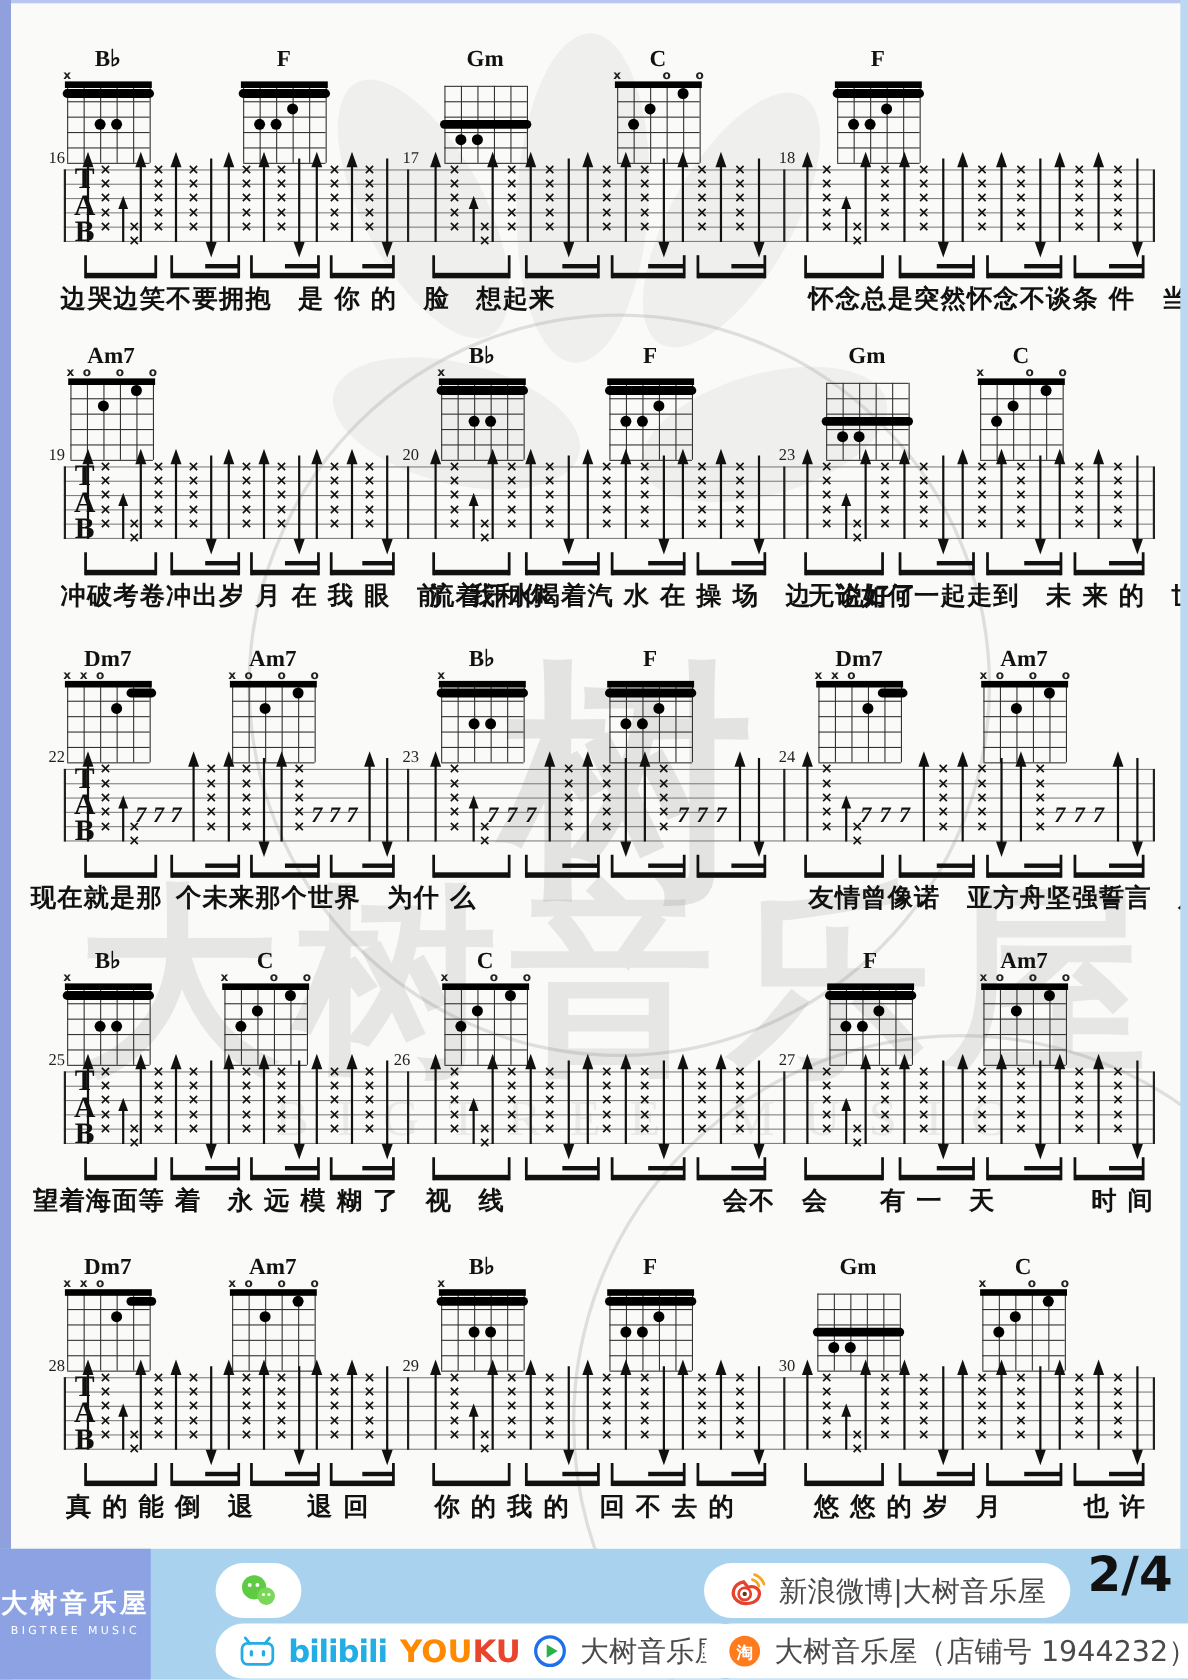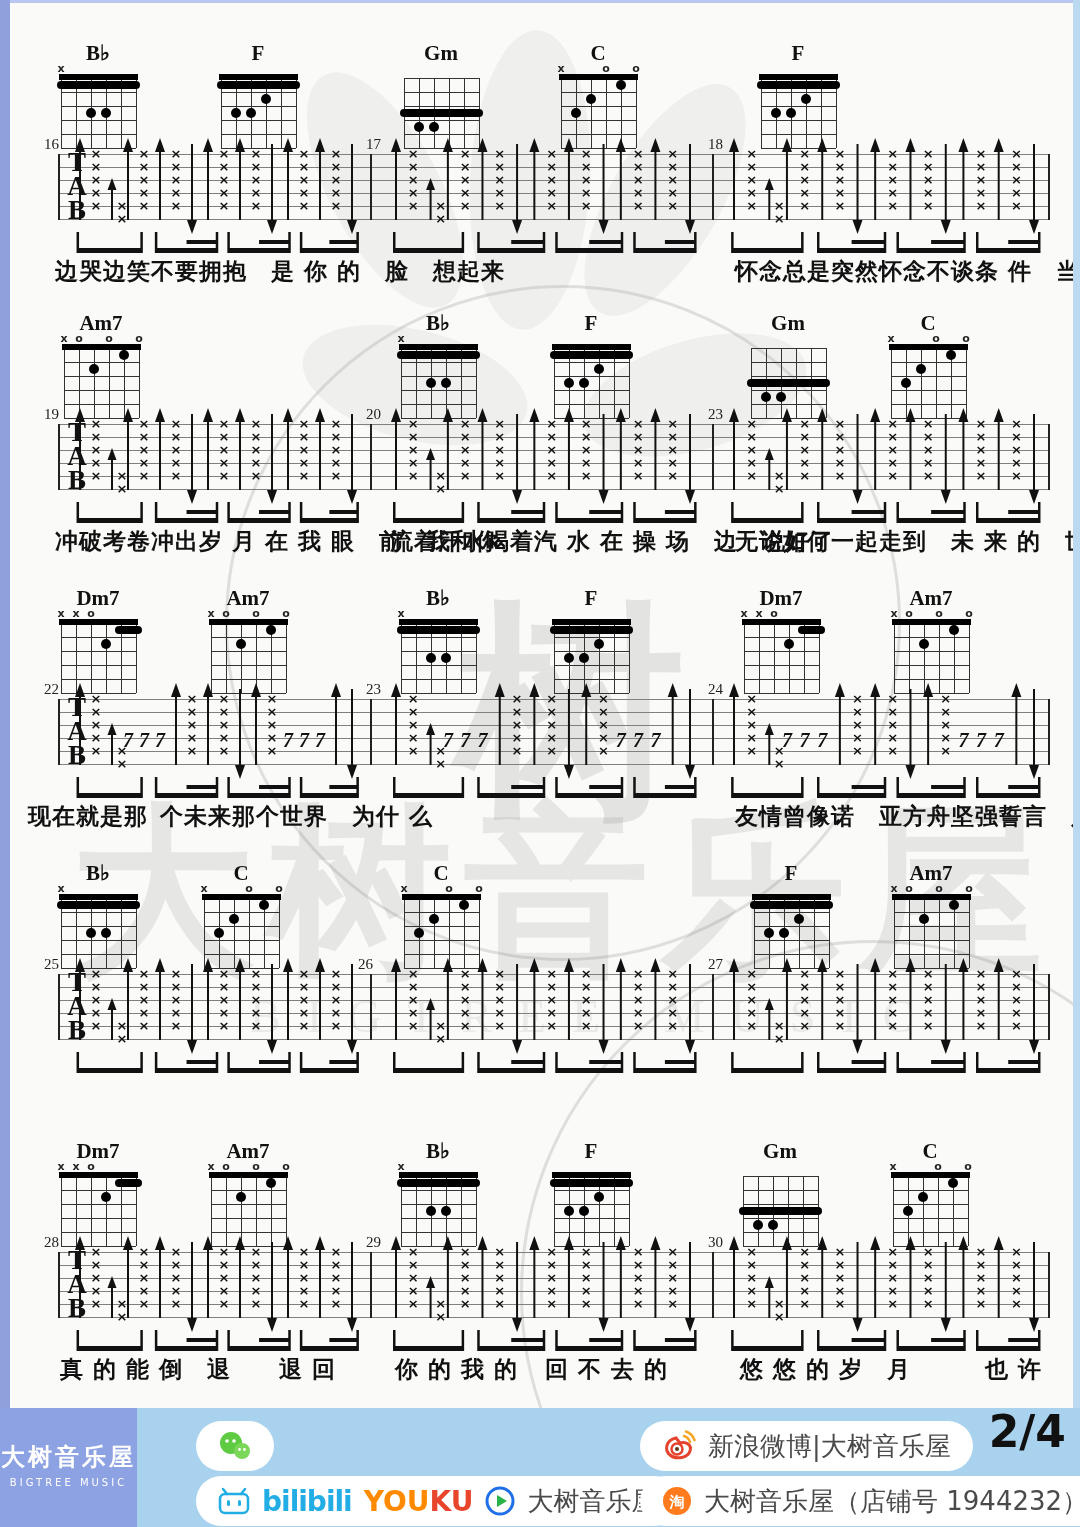--- a/index.html
+++ b/index.html
@@ -1496,20 +1496,26 @@
             <line x1="171.72" y1="96" x2="171.72" y2="117" stroke="#111" stroke-width="2.5"></line>
           <line x1="238.5" y1="96" x2="238.5" y2="117" stroke="#111" stroke-width="2.5"></line>
           <rect x="171.72" y="112" width="66.78" height="5" fill="#111"></rect>
             <rect x="205.11" y="104" width="33.39" height="4" fill="#111"></rect>
             <line x1="251.22" y1="96" x2="251.22" y2="117" stroke="#111" stroke-width="2.5"></line>
           <line x1="313.23" y1="96" x2="313.23" y2="117" stroke="#111" stroke-width="2.5"></line>
           <rect x="251.22" y="112" width="62.01000000000002" height="5" fill="#111"></rect>
             <rect x="282.225" y="104" width="31.00500000000001" height="4" fill="#111"></rect>
           </svg>
         </div>
+        <div class="lyrics" style="top:214px">
+          <span class="lyr" style="left:30px">望着海面等 着　永 远 模 糊 了　视　线</span>
+          <span class="lyr" style="left:657px">会不　会</span>
+          <span class="lyr" style="left:800px">有 一　天</span>
+          <span class="lyr" style="left:992px">时 间</span>
+        </div>
       </div>
       <div class="system" style="top:1140px">
         <div class="chord" style="left:55px">
     <div class="cname">Dm7</div>
     <div class="cgrid">
             <span class="mk" style="left:-5px">x</span>
             <span class="mk" style="left:10px">x</span>
             <span class="mk" style="left:25px">o</span>
             <i class="vs" style="left:0px"></i>
             <i class="vs" style="left:15px"></i>

